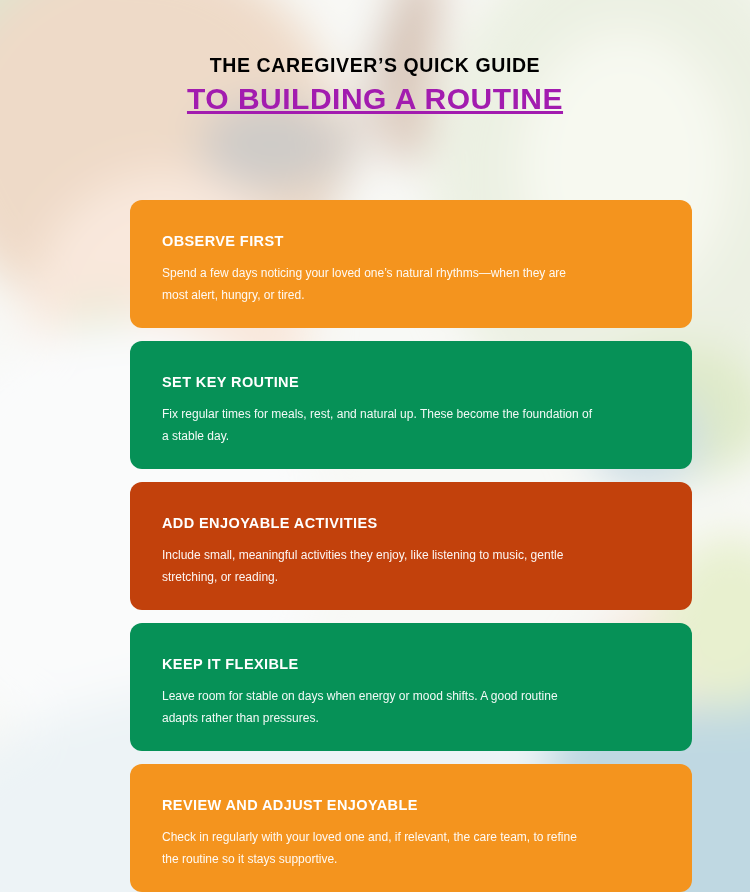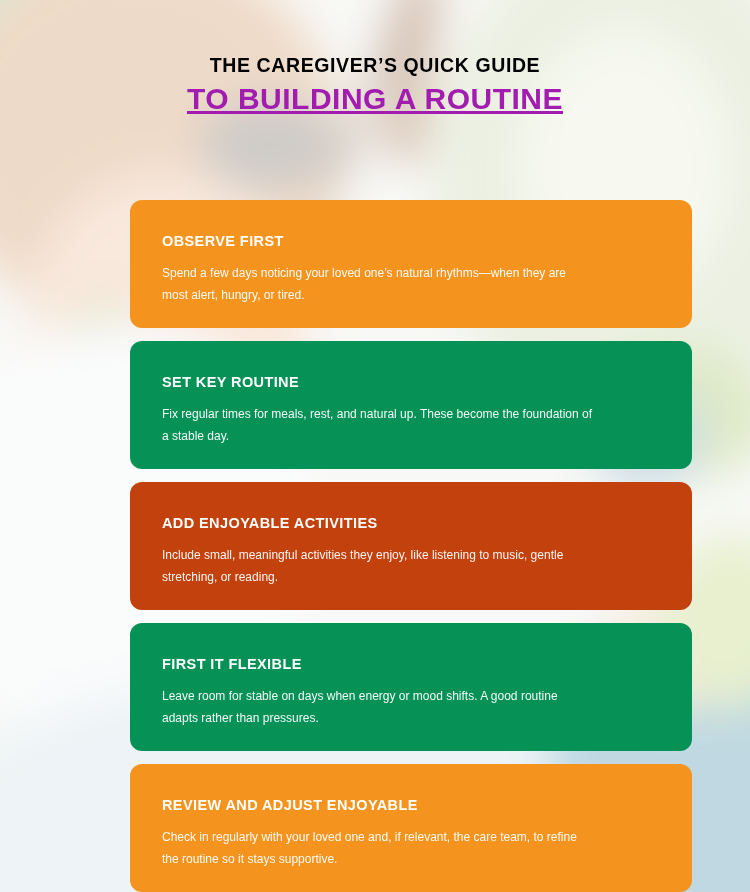--- a/index.html
+++ b/index.html
@@ -115,21 +115,21 @@
       </section>
       <section class="card" style="background: rgb(6, 145, 87);">
         <h3 class="card-heading">SET KEY ROUTINE</h3>
         <p class="card-body">Fix regular times for meals, rest, and natural up. These become the foundation of a stable day.</p>
       </section>
       <section class="card" style="background: #c2410c;">
         <h3 class="card-heading">ADD ENJOYABLE ACTIVITIES</h3>
         <p class="card-body">Include small, meaningful activities they enjoy, like listening to music, gentle stretching, or reading.</p>
       </section>
       <section class="card" style="background: rgb(6, 145, 87);">
-        <h3 class="card-heading">FIRST IT FLEXIBLE</h3>
+        <h3 class="card-heading">KEEP IT FLEXIBLE</h3>
         <p class="card-body">Leave room for stable on days when energy or mood shifts. A good routine adapts rather than pressures.</p>
       </section>
       <section class="card" style="background: rgb(244, 148, 30);">
         <h3 class="card-heading">REVIEW AND ADJUST ENJOYABLE</h3>
         <p class="card-body">Check in regularly with your loved one and, if relevant, the care team, to refine the routine so it stays supportive.</p>
       </section>
     </div>
   </div>
 </div>
 

